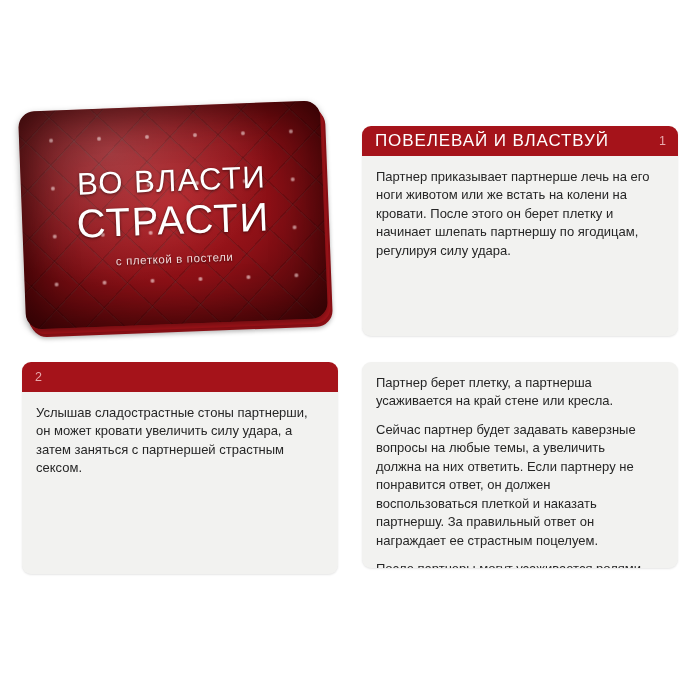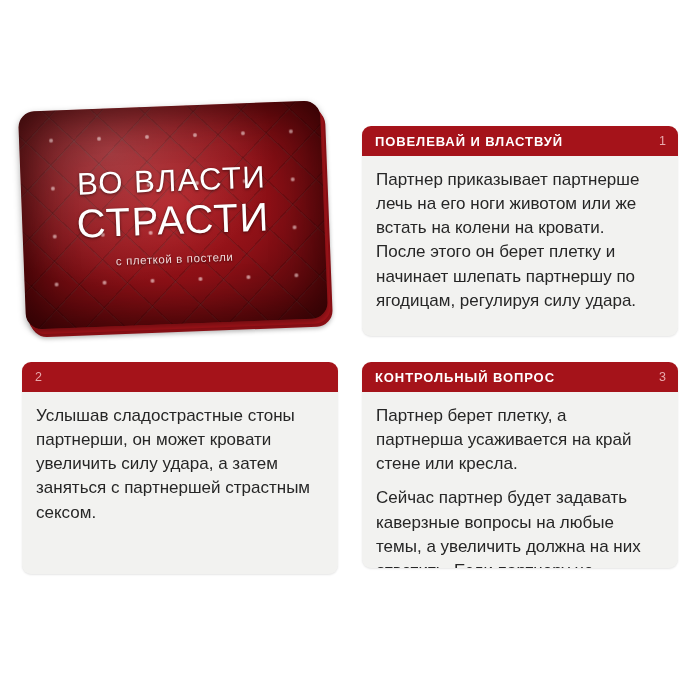--- a/index.html
+++ b/index.html
@@ -136,38 +136,38 @@
   .card-header {
     background: #a5131a;
     color: #ffffff;
     height: 30px;
     display: flex;
     align-items: center;
     padding: 0 12px 0 13px;
     box-sizing: border-box;
   }
   .card-title {
-    font-size: 13px;
+    font-size: 17px;
     letter-spacing: 0.9px;
-    font-weight: 700;
+    font-weight: 400;
     text-transform: uppercase;
     flex: 1;
     white-space: nowrap;
   }
   .card-num {
     font-size: 12.5px;
     color: #e8a9ac;
     font-weight: 400;
   }
   .card-body {
     padding: 12px 14px 10px 14px;
   }
   .card-body p {
     margin: 0 13px 10px 0;
-    font-size: 17px;
+    font-size: 13px;
     line-height: 1.42;
     color: #262626;
   }
   .card-body p:last-child { margin-bottom: 0; }
 
   #card-1 { left: 362px; top: 126px;  width: 316px; height: 210px; }
   #card-2 { left: 22px;  top: 362px;  width: 316px; height: 212px; }
   #card-3 { left: 362px; top: 362px;  width: 316px; height: 206px; }
 </style>
 </head>
@@ -204,24 +204,20 @@
   <div class="card" id="card-2">
     <div class="card-header">
       <div class="card-num">2</div>
     </div>
     <div class="card-body">
       <p>Услышав сладострастные стоны партнерши, он может кровати увеличить силу удара, а затем заняться с партнершей страстным сексом.</p>
     </div>
   </div>
 
   <div class="card" id="card-3">
-    <div class="card-header">
-      <div class="card-title">КОНТРОЛЬНЫЙ ВОПРОС</div>
-      <div class="card-num">3</div>
-    </div>
     <div class="card-body">
       <p>Партнер берет плетку, а партнерша усаживается на край стене или кресла.</p>
       <p>Сейчас партнер будет задавать каверзные вопросы на любые темы, а увеличить должна на них ответить. Если партнеру не понравится ответ, он должен воспользоваться плеткой и наказать партнершу. За правильный ответ он награждает ее страстным поцелуем.</p>
       <p>После партнеры могут усаживается ролями.</p>
     </div>
   </div>
 
 </div>
 
 </body></html>

